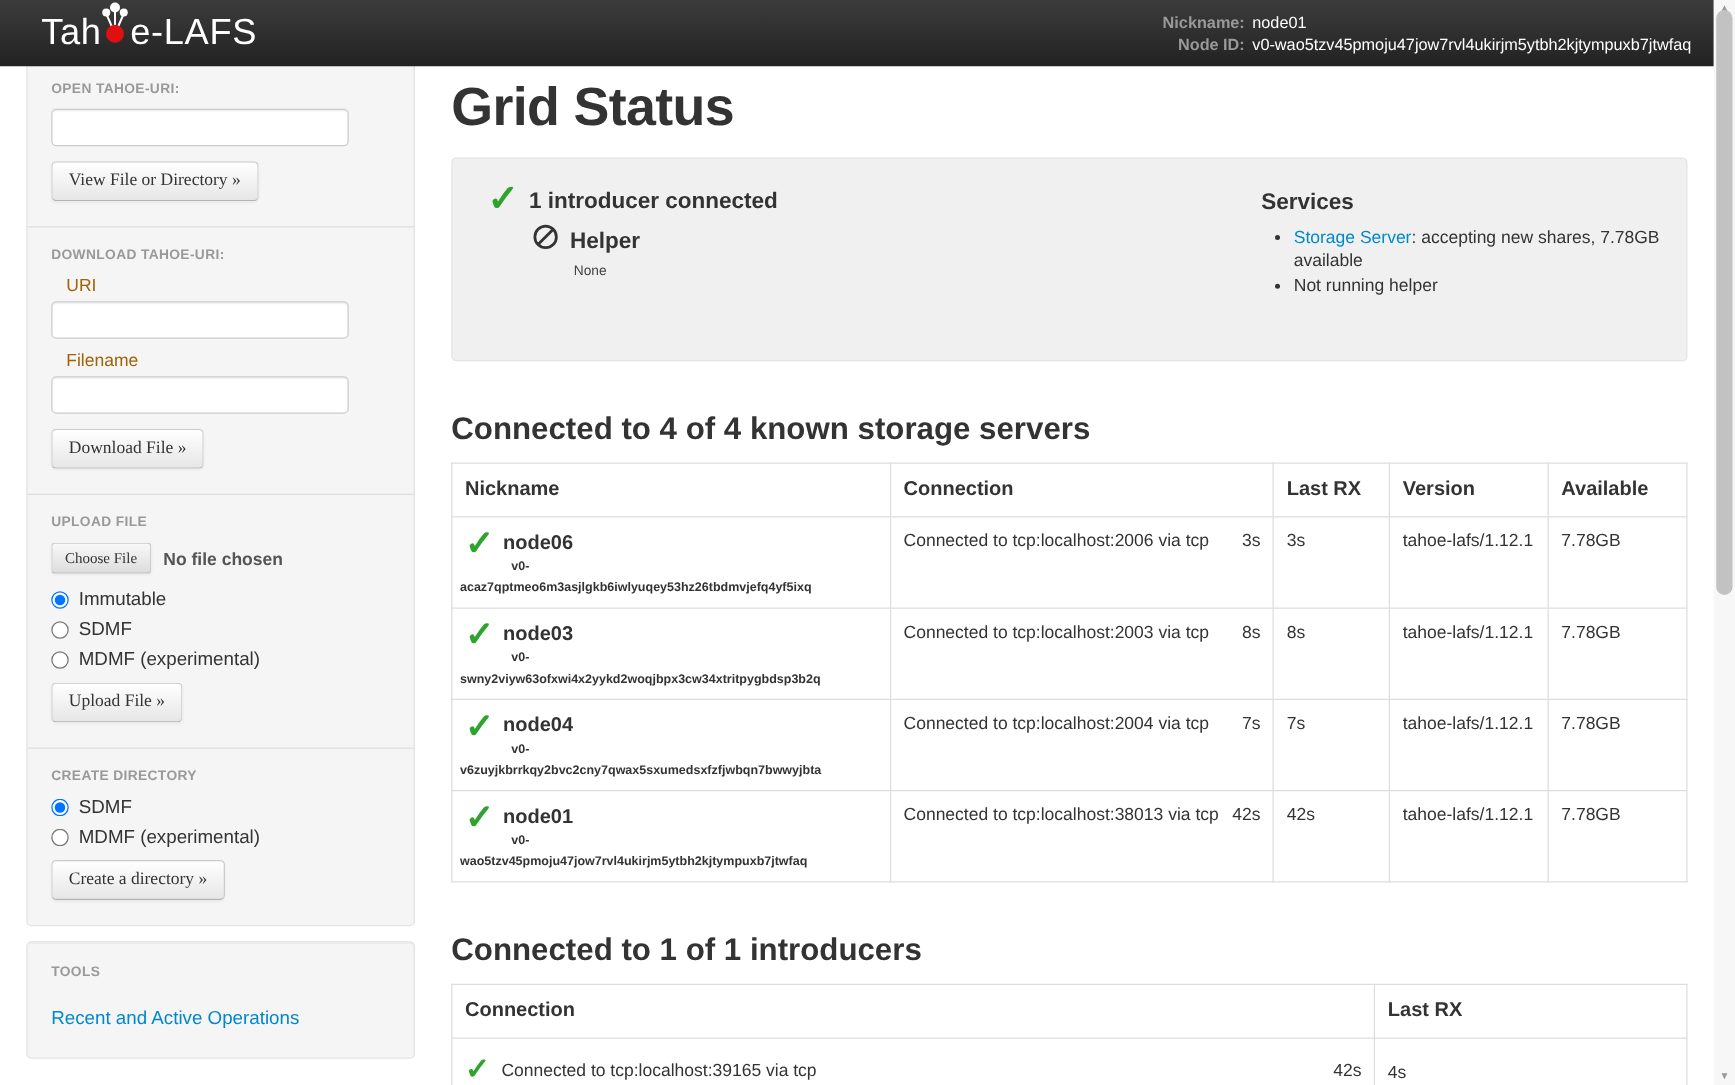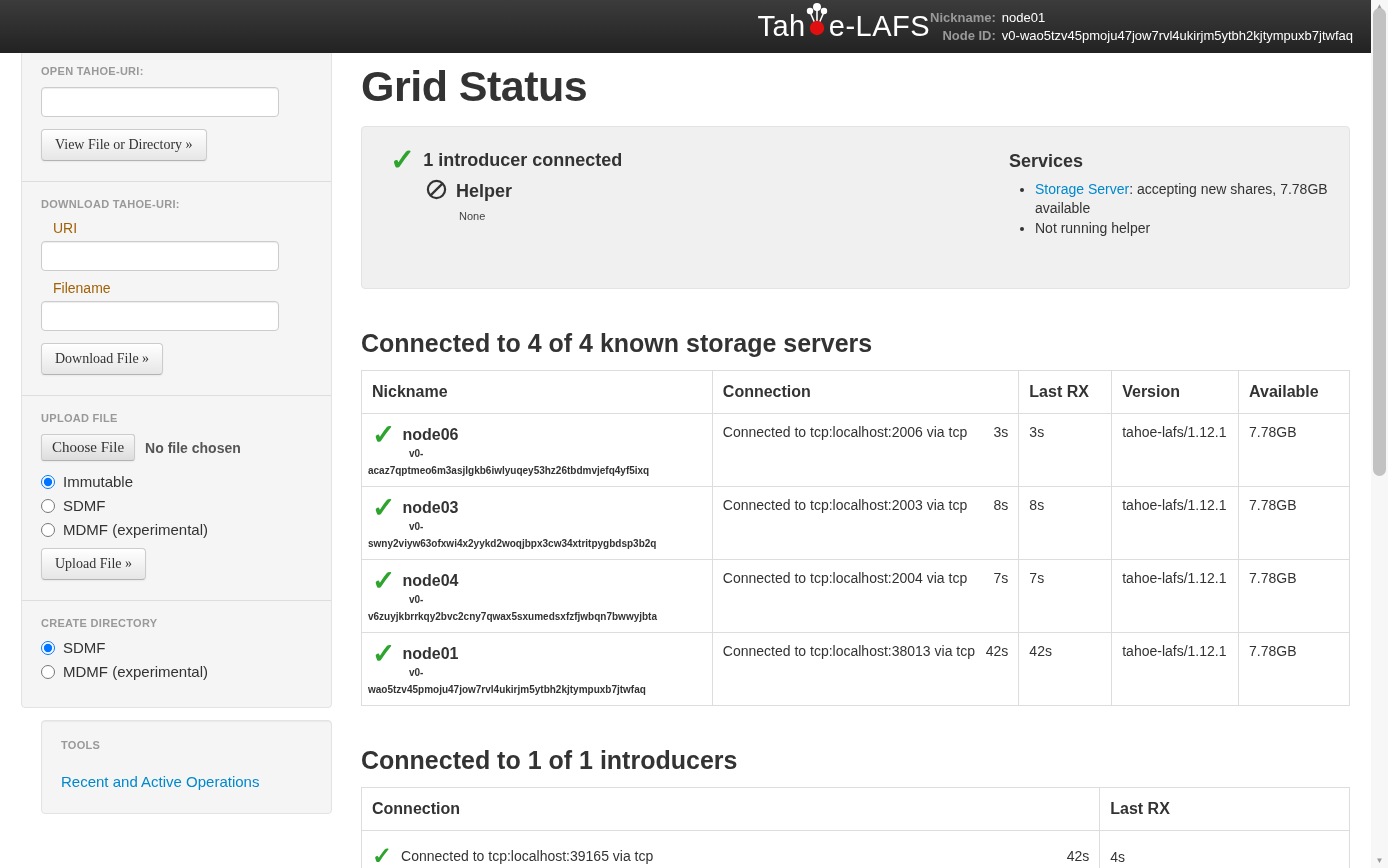--- a/index.html
+++ b/index.html
@@ -2,21 +2,21 @@
 <html><head>
 <meta charset="utf-8">
 <style>
   * { margin:0; padding:0; box-sizing:border-box; }
   html,body { width:1388px; height:868px; overflow:hidden; background:#fff;
     font-family:"Liberation Sans", sans-serif; color:#333; }
 
   
   .topbar { position:absolute; top:0; left:0; width:1371px; height:53px;
     background:linear-gradient(#3c3c3c,#222); display:flex; align-items:center;
-    justify-content:flex-end; padding:0 18px 0 33px; z-index:5; }
+    justify-content:space-between; padding:0 18px 0 33px; z-index:5; }
   .brand { display:flex; align-items:baseline; color:#fff; font-size:29px;
     font-weight:normal; letter-spacing:0.5px; cursor:pointer; }
   .brand-icon { position:relative; width:21px; height:21px; display:inline-block; margin:0 1px; }
   .brand-icon svg { position:absolute; left:-2px; top:-14px; overflow:visible; }
   .node-meta { display:grid; grid-template-columns:auto auto; column-gap:6px; row-gap:2px;
     font-size:13px; line-height:16px; }
   .node-meta .lbl { color:#999; font-weight:bold; text-align:right; }
   .node-meta .val { color:#fff; }
 
   
@@ -26,37 +26,37 @@
     font-size:8px; text-align:center; line-height:14px; }
   .scrollbar .arrow.up { top:0; }
   .scrollbar .arrow.down { bottom:0; }
   .scroll-thumb { position:absolute; left:2px; top:8px; width:13px; height:468px;
     background:#c2c2c2; border-radius:7px; }
 
   
   .sidebar { position:absolute; top:48px; left:21px; width:311px; }
   .side-box { background:#f5f5f5; border:1px solid #e3e3e3; border-radius:4px;
     box-shadow:inset 0 1px 1px rgba(0,0,0,0.05); }
-  .side-box.tools { margin-top:12px; padding:18px 19px 22px;margin-left:20px; }
+  .side-box.tools { margin-top:12px; padding:18px 19px 22px; }
   .side-section { padding:16px 19px 20px; }
   .side-section + .side-section { border-top:1px solid #ddd; }
   .side-label { font-size:11px; font-weight:bold; color:#999; letter-spacing:0.3px;
     margin-bottom:10px; }
   .field-label { font-size:14px; color:#a16207; margin:8px 12px 5px; }
   .text-input { display:block; width:238px; height:30px; padding:4px 6px;
     border:1px solid #ccc; border-radius:4px; background:#fff; font-size:14px;
     box-shadow:inset 0 1px 1px rgba(0,0,0,0.075); margin-bottom:9px;
     font-family:"Liberation Sans", sans-serif; }
   .btn { display:inline-block; padding:7px 13px; font-size:14px; color:#333;
     background:linear-gradient(#ffffff,#e6e6e6); border:1px solid #ccc;
     border-bottom-color:#b3b3b3; border-radius:4px; cursor:pointer;
     box-shadow:inset 0 1px 0 rgba(255,255,255,.2), 0 1px 2px rgba(0,0,0,.05);
     font-family:Liberation Serif, serif; margin-top:3px; }
   .file-row { display:flex; align-items:center; gap:10px; margin:2px 0 12px; }
-  .btn.small { padding:4px 10px; font-size:15px; margin-top:0; border-radius:3px;
+  .btn.small { padding:4px 10px; font-size:12px; margin-top:0; border-radius:3px;
     background:linear-gradient(#f8f8f8,#ddd); }
   .no-file { font-size:14px; color:#555;font-weight:bold; }
   .radio-row { display:flex; align-items:center; gap:8px; margin:7px 0; font-size:15px; }
   .radio-row input { width:14px; height:14px; }
   .tools-link { display:inline-block; margin-top:12px; color:#0088cc; font-size:15px;
     text-decoration:none; cursor:pointer; }
 
   
   .main { position:absolute; top:53px; left:361px; width:989px; }
   h1.page-title { font-size:43px; font-weight:bold; color:#333; margin-top:9px;
@@ -168,20 +168,21 @@
     <div class="side-section">
       <div class="side-label">CREATE DIRECTORY</div>
       <label class="radio-row">
         <input type="radio" name="dir-format" checked="" style="">
         <span>SDMF</span>
       </label>
       <label class="radio-row">
         <input type="radio" name="dir-format" style="">
         <span>MDMF (experimental)</span>
       </label>
+      <button class="btn">Create a directory »</button>
     </div>
   </div>
 
   <div class="side-box tools">
     <div class="side-label">TOOLS</div>
     <a class="tools-link">Recent and Active Operations</a>
   </div>
 </div>
 
 <div class="main">

